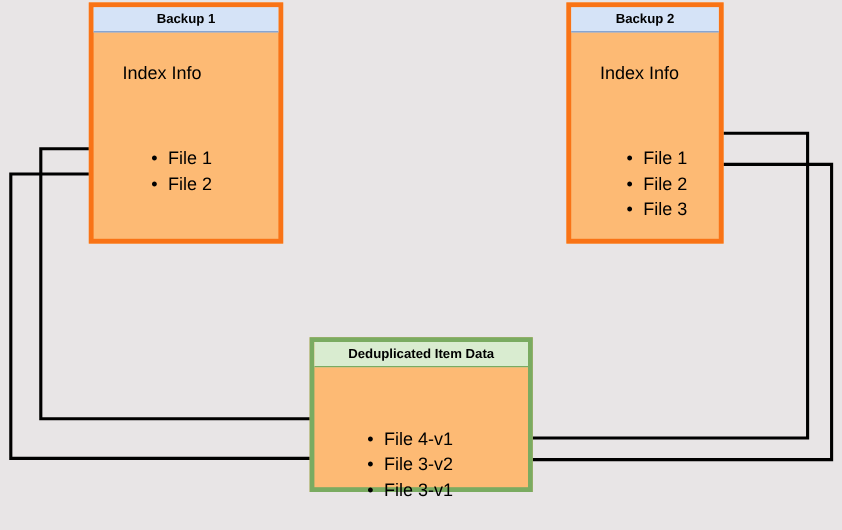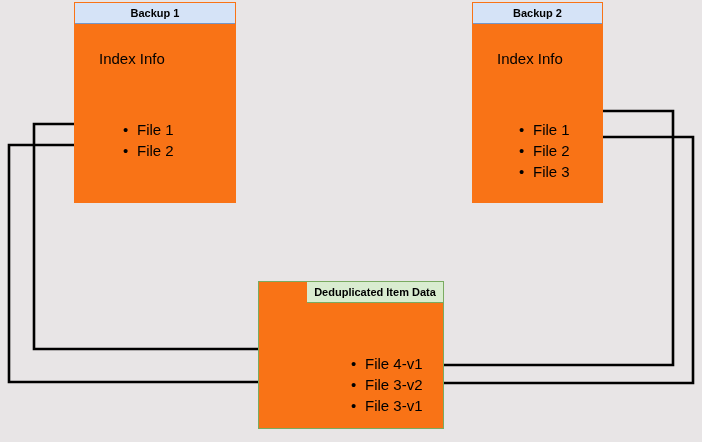--- a/index.html
+++ b/index.html
@@ -23,22 +23,22 @@
     left: 0;
     top: 0;
     width: 702px;
     height: 442px;
     pointer-events: none;
   }
 
   .node {
     position: absolute;
     box-sizing: border-box;
-    background: #f97316;
-    border: 1px solid #f97316;
+    background: #fdba74;
+    border: 4px solid #f97316;
   }
   .node.green {
     border-color: #7aab61;
   }
   .node-header {
     box-sizing: border-box;
     height: 21px;
     line-height: 21px;
     text-align: center;
     font-size: 11px;
@@ -82,21 +82,21 @@
     position: absolute;
     left: 2px;
     top: 0;
     font-size: 15px;
     line-height: 21px;
   }
 
   
   #node-backup1 { left: 74px;  top: 2px;   width: 162px; height: 201px; }
   #node-backup2 { left: 472px; top: 2px;   width: 131px; height: 201px; }
-  #node-dedup   { left: 258px; top: 281px; width: 186px; height: 148px; padding-left: 48px; }
+  #node-dedup   { left: 258px; top: 281px; width: 186px; height: 129px; }
 
   #backup1-subtitle { left: 24px; top: 26px; }
   #backup2-subtitle { left: 24px; top: 26px; }
 
   #backup1-bullets { left: 46px; top: 95px; }
   #backup2-bullets { left: 44px; top: 95px; }
   #dedup-bullets   { left: 42px;  top: 50px; }
 </style>
 </head>
 <body>

